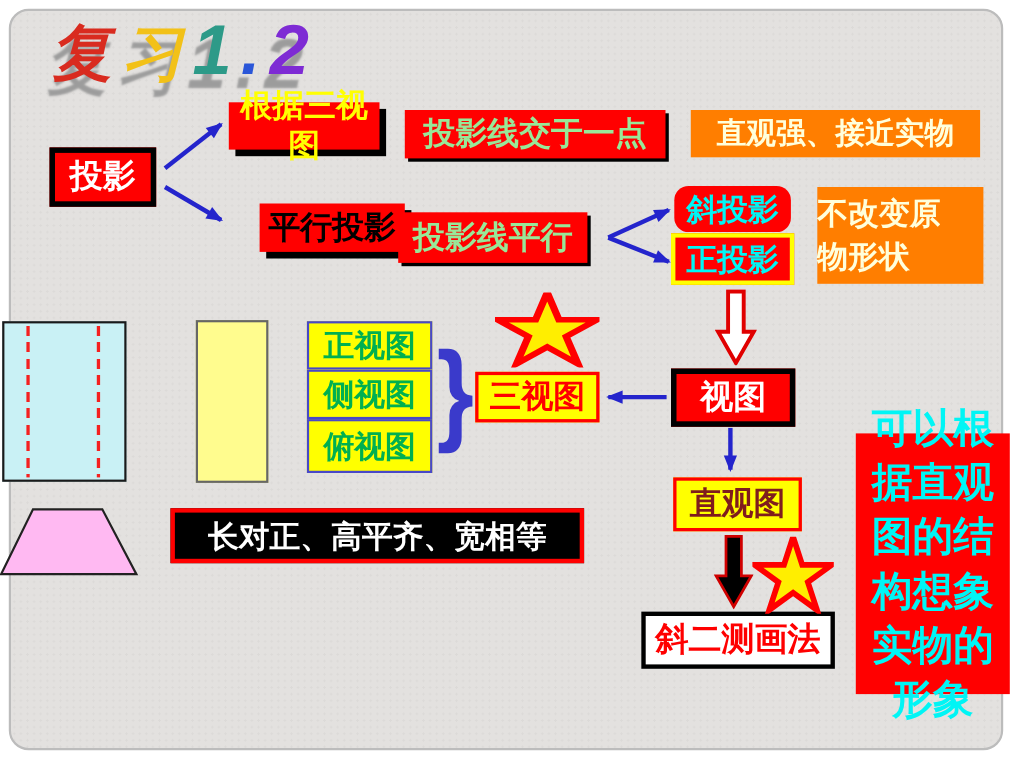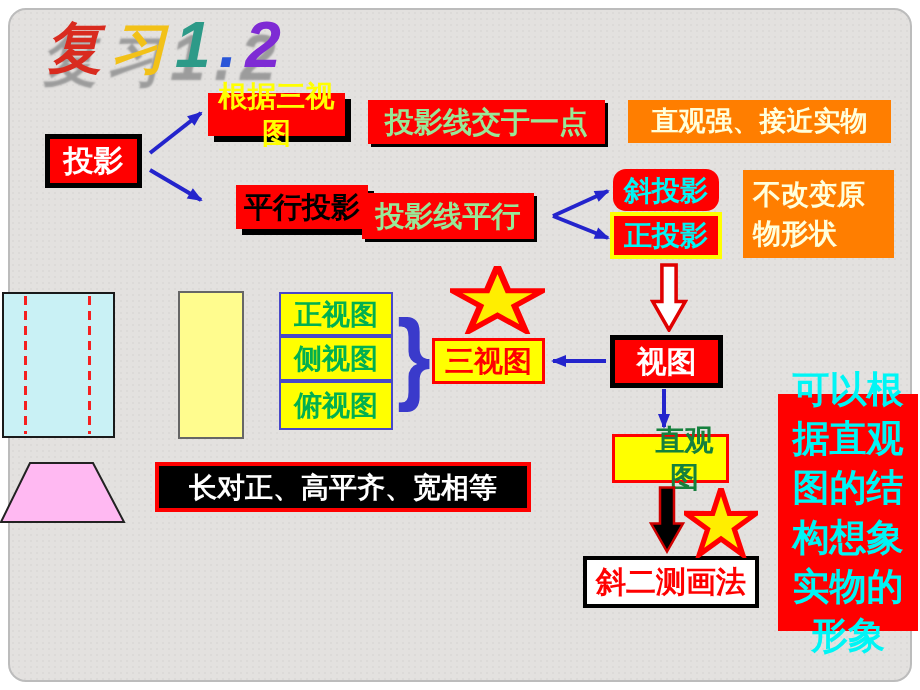--- a/index.html
+++ b/index.html
@@ -76,21 +76,21 @@
   <div class="box" style="left:362px;top:193px;width:172px;height:46px;background:#FF0000;color:#98E898;
               font-size:29px;box-shadow:3px 3px 0 #000;">投影线平行</div>
 
   <div class="box" style="left:613px;top:169px;width:106px;height:42px;background:#FF0000;color:#00F5F5;
               font-size:28px;border-radius:13px;">斜投影</div>
 
   <div class="box" style="left:610px;top:212px;width:112px;height:47px;background:#FF0000;color:#00F5F5;
               font-size:28px;border:4px solid #FFFF00;">正投影</div>
 
   <div class="box pre" style="left:743px;top:170px;width:151px;height:88px;background:#FF7E00;color:#FFFFDC;
-              font-size:28px;justify-content:flex-start;text-align:left;padding-left:10px;line-height:1.4;">不改变原
+              font-size:28px;justify-content:flex-start;text-align:left;padding-left:0;line-height:1.4;">不改变原
 物形状</div>
 
   <div class="shape" style="left:2px;top:292px;width:113px;height:146px;background:#c9f1f5;border:2px solid #1a1a1a;">
     <div class="dash" style="left:20px;top:2px;height:138px;"></div>
     <div class="dash" style="left:84px;top:2px;height:138px;"></div>
   </div>
 
   <div class="shape" style="left:178px;top:291px;width:66px;height:148px;background:#fffc8e;border:2px solid #666;"></div>
 
   <svg class="shape" style="left:0;top:460px;" width="128" height="64" viewBox="0 0 128 64">
@@ -113,22 +113,22 @@
     <polygon points="50,0 38.8,34.6 2.4,34.5 31.9,55.9 20.6,90.5 50,69 79.4,90.5 68.1,55.9 97.6,34.5 61.2,34.6" fill="#FFEE00" stroke="#FF0000" stroke-width="7" stroke-linejoin="miter"></polygon>
   </svg>
 
   <svg class="icon" style="left:650px;top:263px;" width="38" height="69" viewBox="0 0 36 68">
     <polygon points="11,2 25,2 25,38 34,38 18,66 2,38 11,38" fill="#ffffff" stroke="#e00000" stroke-width="3.5" stroke-linejoin="miter"></polygon>
   </svg>
 
   <div class="box" style="left:610px;top:335px;width:113px;height:53px;background:#FF0000;color:#fff;
               border:5px solid #000;font-size:30px;">视图</div>
 
-  <div class="box" style="left:612px;top:434px;width:117px;height:49px;background:#FFFF00;color:#15803d;
-              border:3px solid #FF0000;font-size:29px;padding-left:28px;">直观图</div>
+  <div class="box" style="left:612px;top:434px;width:117px;height:49px;background:#FFFF00;color:#7f1d1d;
+              border:3px solid #FF0000;font-size:29px;">直观图</div>
 
   <svg class="icon" style="left:649px;top:485px;" width="36" height="69" viewBox="0 0 36 68">
     <polygon points="11,2 25,2 25,38 34,38 18,66 2,38 11,38" fill="#000000" stroke="#d00000" stroke-width="2.5" stroke-linejoin="miter"></polygon>
   </svg>
 
   <svg class="icon" style="left:684px;top:488px;" width="74" height="70" viewBox="0 0 100 95" preserveAspectRatio="none">
     <polygon points="50,0 38.8,34.6 2.4,34.5 31.9,55.9 20.6,90.5 50,69 79.4,90.5 68.1,55.9 97.6,34.5 61.2,34.6" fill="#FFEE00" stroke="#FF0000" stroke-width="7" stroke-linejoin="miter"></polygon>
   </svg>
 
   <div class="box" style="left:583px;top:556px;width:176px;height:52px;background:#ffffff;color:#FF0000;

